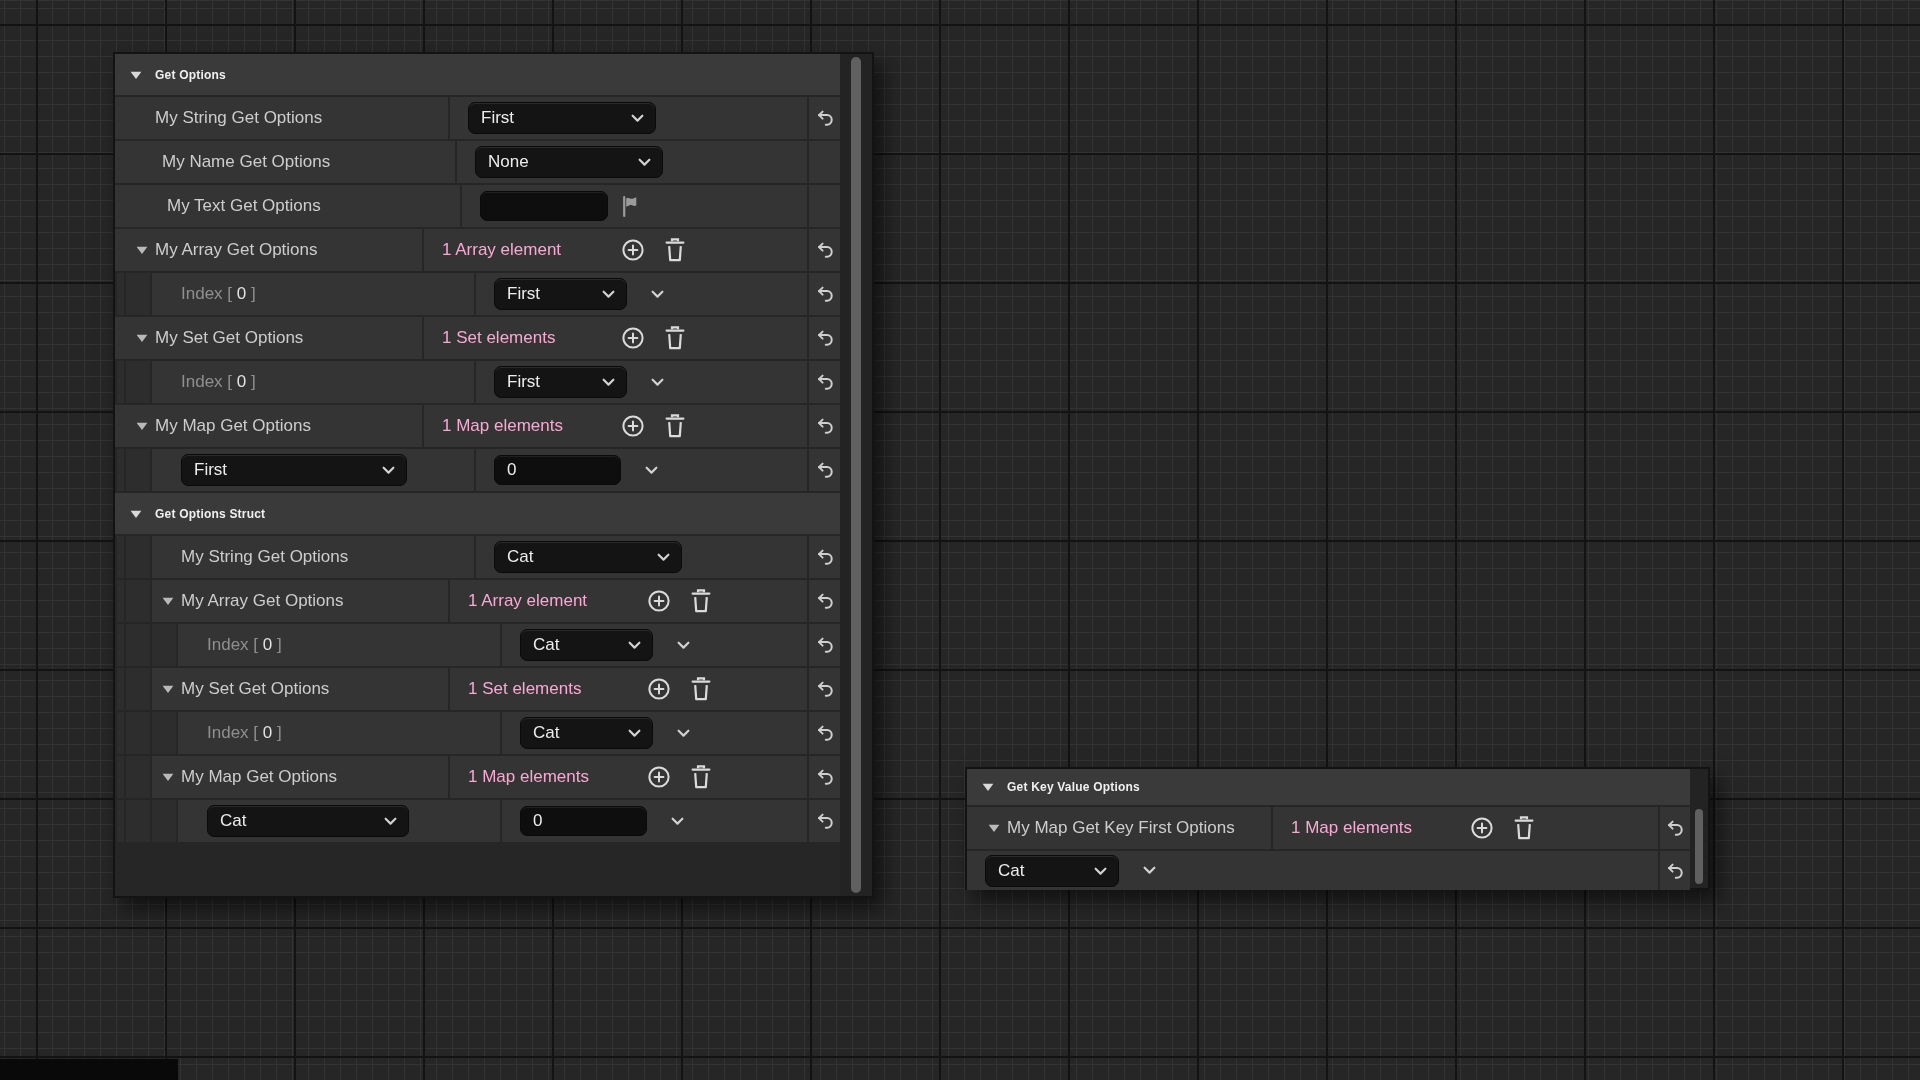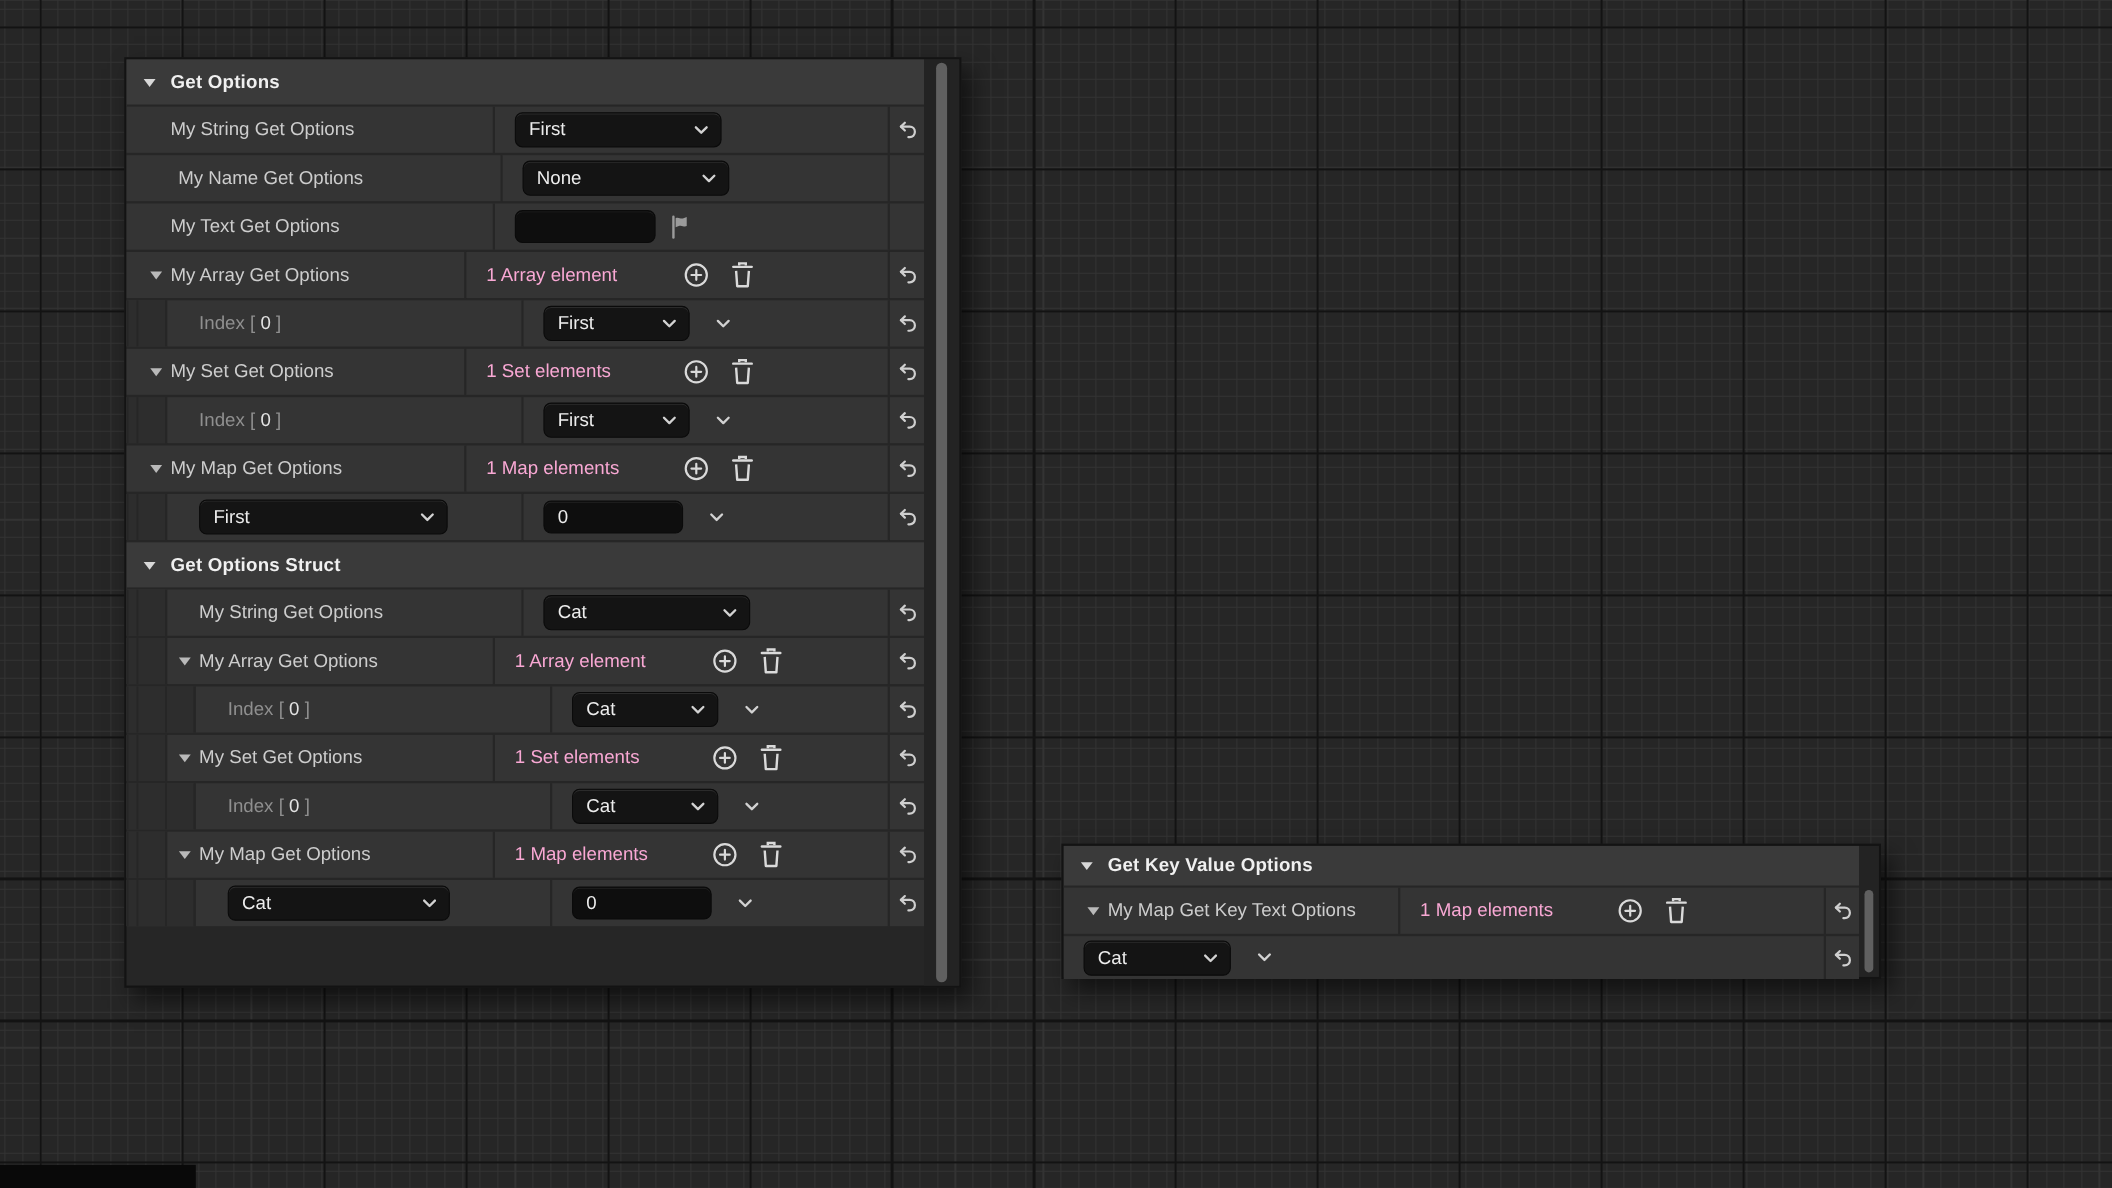--- a/index.html
+++ b/index.html
@@ -27,21 +27,21 @@
   .panel-kv{left:965px;top:767px;width:741px;height:119px;}
   .rows{position:absolute;left:0;top:0;bottom:0;display:flex;flex-direction:column;}
   .panel-main .rows{right:32px;}
   .panel-kv .rows{right:18px;}
   .row{display:flex;align-items:stretch;height:42px;border-bottom:2px solid var(--sep);flex:none;}
   .row:last-child{border-bottom:none;}
   .panel-main .row.cat{height:41px;}
   .panel-kv .row.cat{height:36px;}
   .panel-kv .row:last-child{height:39px;}
   .row.cat{background:var(--panel-header-bg);align-items:center;padding-left:14px;gap:12px;}
-  .cat-label{font-weight:bold;font-size:17px;color:var(--text-bright);letter-spacing:.2px;}
+  .cat-label{font-weight:bold;font-size:12px;color:var(--text-bright);letter-spacing:.2px;}
   .cell{background:var(--panel-bg);display:flex;align-items:center;position:relative;}
   .row.hl .cell{background:var(--row-hover);}
   .cell.name{width:293px;flex:none;border-right:2px solid var(--sep);}
   .panel-kv .cell.name{width:290px;}
   .cell.value{flex:1;border-right:2px solid var(--sep);padding-left:18px;}
   .cell.reset-c{width:31px;flex:none;justify-content:center;padding:0;}
   .panel-kv .cell.reset-c{width:30px;}
   .indent{position:absolute;left:0;top:0;bottom:0;background:var(--indent);
     background-image:repeating-linear-gradient(90deg, var(--indent-line) 0 2px, transparent 2px 26px);
     background-position:9px 0;border-right:2px solid var(--indent-line);}
@@ -125,21 +125,21 @@
               <span class="icn">
                 <svg width="17" height="17" viewBox="0 0 16 16" fill="none">
                   <path d="M3.4 5.4 8 10l4.6-4.6" stroke="#d2d2d2" stroke-width="2" stroke-linecap="round" stroke-linejoin="round"></path>
                 </svg>
               </span>
             </div>
           </div>
           <div class="cell reset-c"></div>
         </div>
         <div class="row item">
-          <div class="cell name" style="padding-left: 40px;">
+          <div class="cell name" style="padding-left: 52px;">
             <span class="lbl">My Text Get Options</span>
           </div>
           <div class="cell value">
             <input class="ti" value="" style="width: 128px;">
             <span class="flag-w">
               <span class="icn">
                 <svg width="21" height="23" viewBox="0 0 21 23">
                   <path d="M4.2 2v19" stroke="#9b9b9b" stroke-width="2.2" stroke-linecap="round"></path>
                   <path d="M6.2 3.4c2.6-1.5 4.6 1.2 7.2 0l2.9-1.2v8.3c-2.6 1.3-4.6-1.3-7.2 0l-2.9 1.2z" fill="#9b9b9b"></path>
                 </svg>
@@ -652,21 +652,21 @@
         </div>
         <div class="row item">
           <div class="cell name" style="padding-left: 14px;">
             <span class="tri">
               <span class="icn">
                 <svg width="14" height="14" viewBox="0 0 14 14">
                   <path d="M1.6 3.8h10.8L7 11z" fill="#b9b9b9"></path>
                 </svg>
               </span>
             </span>
-            <span class="lbl">My Map Get Key Text Options</span>
+            <span class="lbl">My Map Get Key First Options</span>
           </div>
           <div class="cell value">
             <span class="elems">1 Map elements</span>
             <button class="abtn add">
               <span class="icn">
                 <svg width="26" height="26" viewBox="0 0 26 26" fill="none">
                   <circle cx="13" cy="13" r="9.6" stroke="#dadada" stroke-width="2"></circle>
                   <path d="M13 8.6v8.8M8.6 13h8.8" stroke="#dadada" stroke-width="2" stroke-linecap="round"></path>
                 </svg>
               </span>

